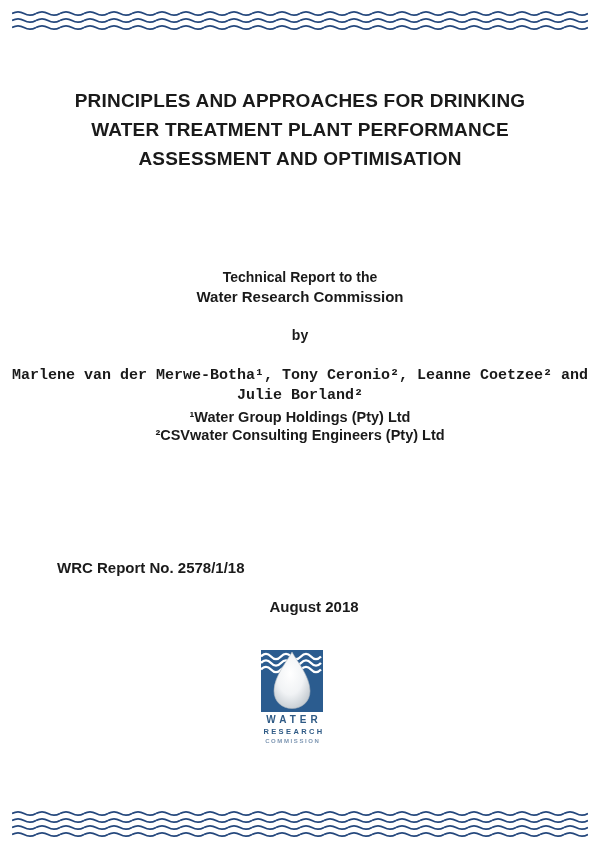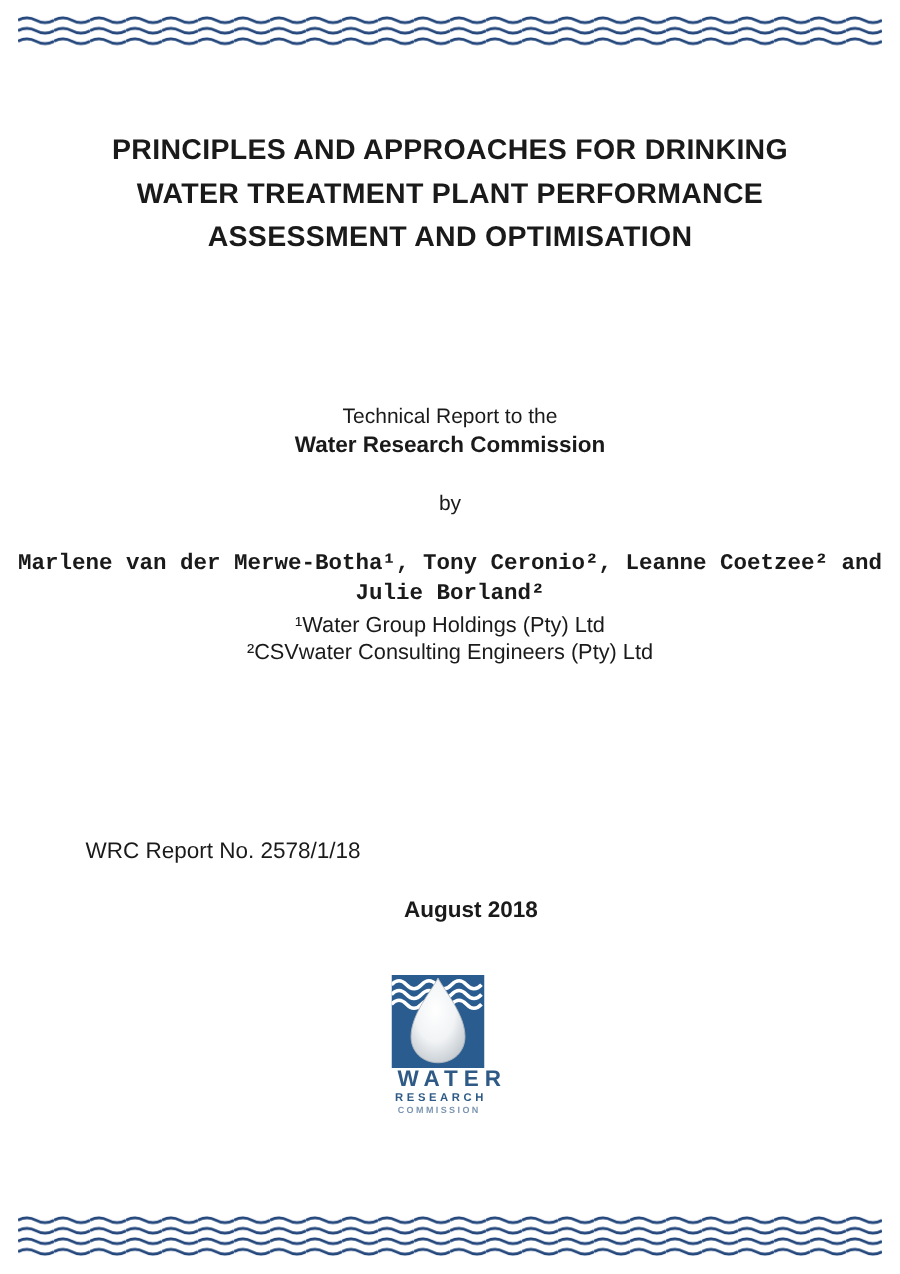--- a/index.html
+++ b/index.html
@@ -9,34 +9,34 @@
   }
   .wave-band{position:absolute;left:12px;right:12px;}
   .wave-band.top{top:10px;height:21px;}
   .wave-band.bottom{top:810px;height:28px;}
   .wave-band svg{display:block;width:100%;height:100%;}
   .title{
     position:absolute;top:86px;left:0;right:0;margin:0;
     font-size:19px;line-height:29px;font-weight:bold;text-align:center;letter-spacing:.2px;
   }
   .title span{display:block;}
-  .centerline{position:absolute;left:0;right:0;margin:0;text-align:center;}
+  .centerline{position:absolute;left:0;right:0;margin:0;text-align:center;font-weight:bold;}
   .report-to{top:269px;font-size:14px;}
   .commissioner{top:288px;font-size:15px;font-weight:bold;}
   .by-line{top:327px;font-size:14px;}
   .authors{top:366px;font-size:15px;font-weight:bold;line-height:20px;}
   .authors span{display:block;font-family:Liberation Mono, monospace;}
   .affiliations{top:408px;font-size:14.5px;line-height:18px;}
   .affiliations span{display:block;}
-  .report-meta{position:absolute;left:57px;top:558px;font-size:15px;font-weight:normal;line-height:20px;}
+  .report-meta{position:absolute;left:57px;top:558px;font-size:15px;font-weight:bold;line-height:20px;}
   .report-meta span{display:block;}
   .date-line{top:598px;font-size:15px;font-weight:bold;transform:translateX(14px);}
   .logo{position:absolute;left:261px;top:650px;width:62px;text-align:center;}
   .logo svg{display:block;}
-  .logo-water{margin-top:2px;font-size:15px;font-weight:bold;color:#2e5a85;letter-spacing:4px;padding-left:4px;line-height:12px;}
+  .logo-water{margin-top:2px;font-size:10px;font-weight:bold;color:#2e5a85;letter-spacing:4px;padding-left:4px;line-height:12px;}
   .logo-research{margin-top:2px;font-size:7.5px;font-weight:bold;color:#2e5a85;letter-spacing:2.4px;padding-left:2.4px;line-height:8px;}
   .logo-commission{margin-top:2px;font-size:6px;font-weight:bold;color:#7d96b2;letter-spacing:1.6px;padding-left:1.6px;line-height:7px;}
 </style>
 </head>
 <body>
 
 <div class="page">
 
   <div class="wave-band top">
     <svg preserveAspectRatio="none">

